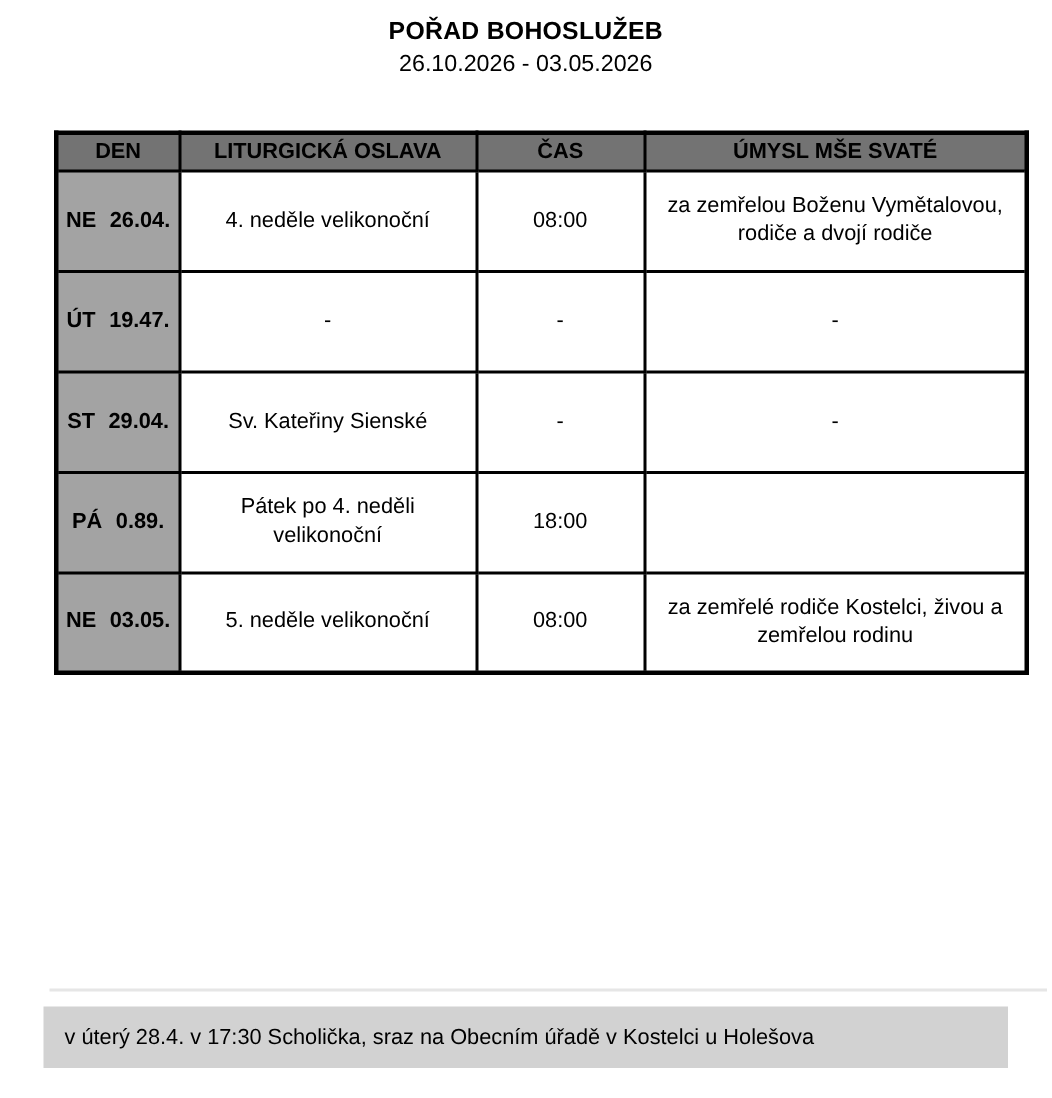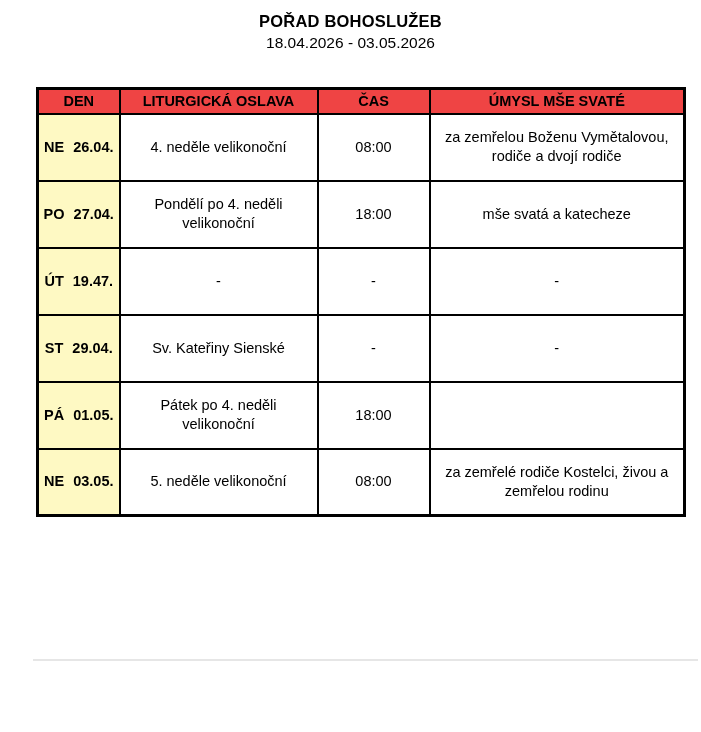--- a/index.html
+++ b/index.html
@@ -28,34 +28,34 @@
     border:3px solid #000;
   }
   table.schedule th, table.schedule td { border:2px solid #000; }
   col.c-day   { width:82px; }
   col.c-lit   { width:198px; }
   col.c-time  { width:112px; }
   col.c-int   { width:255px; }
 
   thead tr { height:25px; }
   thead th {
-    background:#ef4444;
+    background:#737373;
     font-size:14.5px; font-weight:bold;
     text-align:center; vertical-align:middle;
     padding:1px 2px;
   }
   tbody tr { height:67px; }
   tbody td {
     font-size:14.5px; line-height:19px;
     text-align:center; vertical-align:middle;
     padding:1px 4px;
     background:#ffffff;
   }
   td.day-cell {
-    background:#fef9c3;
+    background:#a3a3a3;
     font-weight:bold;
     padding:1px 2px;
   }
   .day-inner { display:flex; justify-content:center; align-items:center; gap:9px; white-space:nowrap; }
   td.intention-cell { padding:1px 3px; }
 
   
   .divider-line {
     position:absolute; left:33px; top:659px;
     width:665px; height:2px; background:#e6e6e6;
@@ -71,21 +71,21 @@
     font-size:14.5px;
   }
 </style>
 </head>
 <body>
 
 <div class="page">
 
   <div class="titles">
     <div class="title-main">POŘAD BOHOSLUŽEB</div>
-    <div class="title-date">18.04.2026 - 03.05.2026</div>
+    <div class="title-date">26.10.2026 - 03.05.2026</div>
   </div>
 
   <table class="schedule">
     <colgroup>
       <col class="c-day">
         <col class="c-lit">
         <col class="c-time">
         <col class="c-int">
     </colgroup>
     <thead>
@@ -104,31 +104,20 @@
             <span>26.04.</span>
           </div>
         </td>
         <td>4. neděle velikonoční</td>
         <td>08:00</td>
         <td class="intention-cell">za zemřelou Boženu Vymětalovou, rodiče a dvojí rodiče</td>
       </tr>
       <tr>
         <td class="day-cell">
           <div class="day-inner">
-            <span>PO</span>
-            <span>27.04.</span>
-          </div>
-        </td>
-        <td>Pondělí po 4. neděli velikonoční</td>
-        <td>18:00</td>
-        <td class="intention-cell">mše svatá a katecheze</td>
-      </tr>
-      <tr>
-        <td class="day-cell">
-          <div class="day-inner">
             <span>ÚT</span>
             <span>19.47.</span>
           </div>
         </td>
         <td>-</td>
         <td>-</td>
         <td class="intention-cell">-</td>
       </tr>
       <tr>
         <td class="day-cell">
@@ -138,21 +127,21 @@
           </div>
         </td>
         <td>Sv. Kateřiny Sienské</td>
         <td>-</td>
         <td class="intention-cell">-</td>
       </tr>
       <tr>
         <td class="day-cell">
           <div class="day-inner">
             <span>PÁ</span>
-            <span>01.05.</span>
+            <span>0.89.</span>
           </div>
         </td>
         <td>Pátek po 4. neděli velikonoční</td>
         <td>18:00</td>
         <td class="intention-cell"></td>
       </tr>
       <tr>
         <td class="day-cell">
           <div class="day-inner">
             <span>NE</span>
@@ -161,14 +150,17 @@
         </td>
         <td>5. neděle velikonoční</td>
         <td>08:00</td>
         <td class="intention-cell">za zemřelé rodiče Kostelci, živou a zemřelou rodinu</td>
       </tr>
     </tbody>
   </table>
 
   <div class="divider-line"></div>
 
+  <div class="note-band">
+    <span>v úterý 28.4. v 17:30 Scholička, sraz na Obecním úřadě v Kostelci u Holešova</span>
+  </div>
 
 </div>
 
 </body></html>

